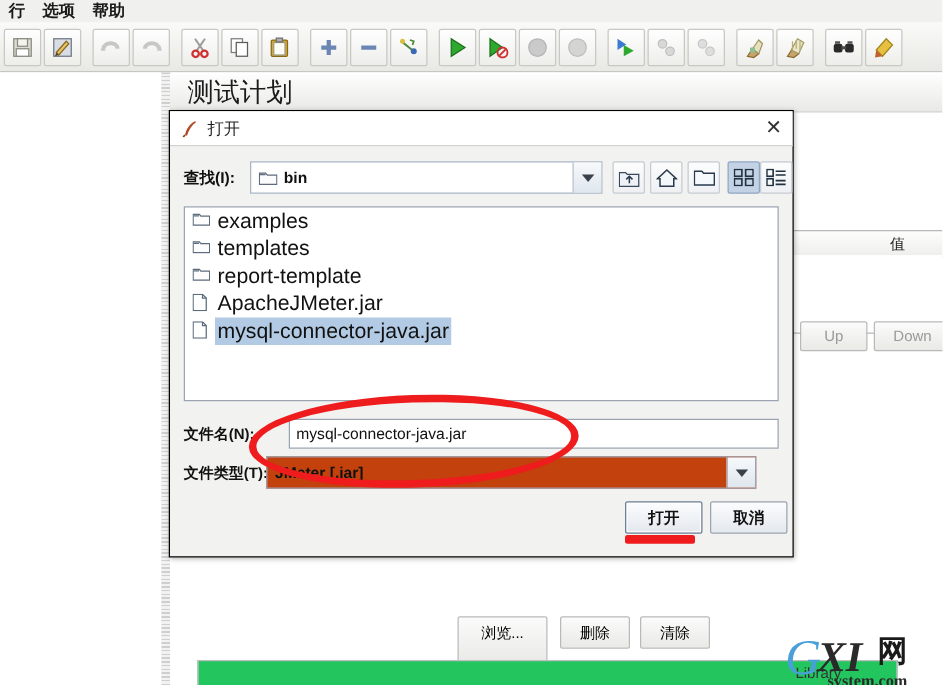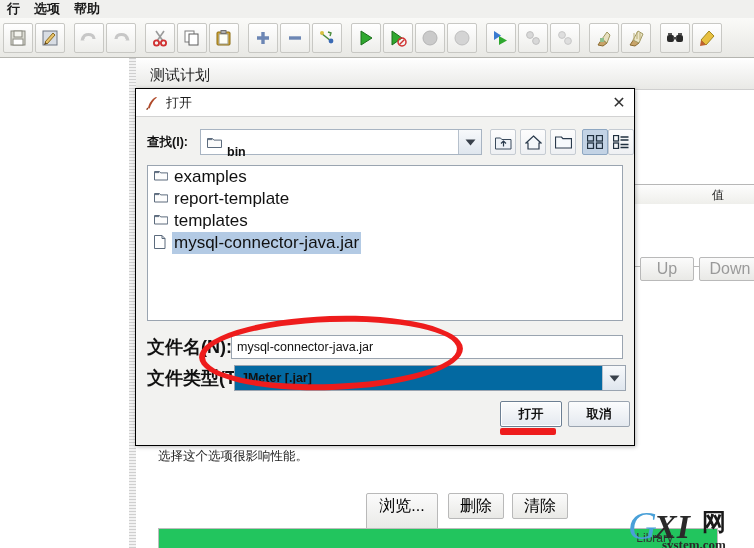--- a/index.html
+++ b/index.html
@@ -49,39 +49,39 @@
     background:repeating-linear-gradient(to bottom,#cfcfcf 0 1px,#f2f2f2 1px 3px);
     border-left:1px solid #ffffff;border-right:1px solid #b9b9b9;
   }
   #rightpane{
     position:absolute;left:136px;top:0;width:618px;height:490px;background:#ffffff;
   }
   #panelTitle{
     position:absolute;left:0;top:2px;width:618px;height:30px;
     background:linear-gradient(#fdfdfd,#e9e9e6);
     border-bottom:1px solid #cfcfcf;
-    font-size:15px;color:#1c1c1c;line-height:30px;padding-left:14px;
+    font-size:21px;color:#1c1c1c;line-height:30px;padding-left:14px;
     box-sizing:border-box;
   }
   #tblHeader{
     position:absolute;left:0;top:126px;width:618px;height:20px;
     border-top:1px solid #b7b7b7;border-bottom:1px solid #b7b7b7;
     background:linear-gradient(#fdfdfd,#eeeeea);
   }
   #tblHeader .colv{
     position:absolute;right:30px;top:0;line-height:20px;font-size:12px;color:#222;
   }
   #tblBody{
     position:absolute;left:0;top:146px;width:618px;height:62px;
     background:#fff;border-bottom:1px solid #b7b7b7;
   }
   .flatbtn{
     border:1px solid #b9b9b9;border-radius:2px;
     background:linear-gradient(#fbfbfb,#e9e9e6);
-    font-size:16px;text-align:center;box-sizing:border-box;
+    font-size:12px;text-align:center;box-sizing:border-box;
   }
   .flatbtn.dis{color:#9a9a9a;}
   #upBtn{position:absolute;left:504px;top:199px;width:54px;height:24px;line-height:22px;}
   #downBtn{position:absolute;left:563px;top:199px;width:62px;height:24px;line-height:22px;}
   #hintText{
     position:absolute;left:22px;top:390px;font-size:12.5px;color:#1c1c1c;
   }
   #cpRow{
     position:absolute;left:22px;top:435px;width:560px;height:26px;
   }
@@ -125,21 +125,21 @@
   #lookLbl{
     position:absolute;left:11px;top:0;line-height:26px;
     font-size:12.5px;font-weight:bold;color:#111;
   }
   #lookCombo{
     position:absolute;left:64px;top:0;width:282px;height:26px;
     border:1px solid #a8b4c2;background:#fff;box-sizing:border-box;
   }
   #lookCombo .fi{position:absolute;left:6px;top:6px;}
   #lookCombo .val{
-    position:absolute;left:26px;top:10px;line-height:24px;font-size:12.5px;
+    position:absolute;left:26px;top:0;line-height:24px;font-size:12.5px;
     font-weight:bold;color:#111;
   }
   #lookCombo .arw{
     position:absolute;right:0;top:0;width:22px;height:24px;
     background:linear-gradient(#f7f9fb,#dfe6ee);border-left:1px solid #b6c0cc;
     display:flex;align-items:center;justify-content:center;
   }
   .navbtn{
     position:absolute;top:0;width:26px;height:26px;
     border:1px solid #c5cbd2;border-radius:2px;
@@ -154,32 +154,32 @@
     background:#ffffff;border:1px solid #9aa4b0;box-sizing:border-box;
     overflow:hidden;
   }
   .frow{height:22px;display:flex;align-items:center;padding-left:6px;}
   .frow .fname{font-size:17px;color:#111;padding:1px 2px;}
   .frow.sel .fname{background:#b3cae4;}
   .frow .ic{width:18px;flex:0 0 auto;}
   #nameRow{position:absolute;left:0;top:246px;width:498px;height:24px;}
   #typeRow{position:absolute;left:0;top:276px;width:412px;height:26px;}
   .ffLbl{
-    position:absolute;left:11px;top:0;font-size:18px;font-weight:bold;color:#111;
+    position:absolute;left:11px;top:0;font-size:12px;font-weight:bold;color:#111;
   }
   #nameRow .ffLbl{line-height:24px;}
   #typeRow .ffLbl{line-height:26px;}
   #nameInput{
     position:absolute;left:95px;top:0;width:392px;height:24px;
     border:1px solid #9aa4b0;background:#fff;box-sizing:border-box;
     font-size:12.5px;color:#111;line-height:22px;padding-left:5px;
   }
   #typeCombo{
-    position:absolute;left:98px;top:0;width:392px;height:26px;
-    border:1px solid #9aa4b0;background:#0369a1;box-sizing:border-box;
+    position:absolute;left:77px;top:0;width:392px;height:26px;
+    border:1px solid #9aa4b0;background:#c2410c;box-sizing:border-box;
   }
   #typeCombo .val{
     position:absolute;left:6px;top:0;line-height:24px;font-size:12.5px;
     font-weight:bold;color:#111;
   }
   #typeCombo .arw{
     position:absolute;right:0;top:0;width:22px;height:24px;
     background:linear-gradient(#f7f9fb,#dfe6ee);border-left:1px solid #b6c0cc;
     display:flex;align-items:center;justify-content:center;
   }
@@ -378,21 +378,20 @@
   <div id="treepane"></div>
   <div id="splitter"></div>
   <div id="rightpane">
     <div id="panelTitle">测试计划</div>
     <div id="tblHeader">
       <span class="colv">值</span>
     </div>
     <div id="tblBody"></div>
     <div id="upBtn" class="flatbtn dis">Up</div>
     <div id="downBtn" class="flatbtn dis">Down</div>
-    <div id="hintText">选择这个选项很影响性能。</div>
     <div id="cpRow">
       <div id="browseBtn" class="flatbtn">浏览...</div>
       <div id="delBtn" class="flatbtn">删除</div>
       <div id="clrBtn" class="flatbtn">清除</div>
     </div>
     <div id="libHeader">
       <span class="lbl">Library</span>
     </div>
   </div>
 </div>
@@ -469,30 +468,39 @@
       </span>
       <span class="fname">examples</span>
     </div>
     <div class="frow">
       <span class="ic">
         <svg width="14" height="11" viewBox="0 0 14 11">
             <path d="M0.5 1.5 h5 l1.2 1.4 h7 v7.1 h-13.2 Z" fill="#fdfdfd" stroke="#5c6b7d"></path>
             <path d="M1 2.6 h4.2" stroke="#5c6b7d"></path>
           </svg>
       </span>
-      <span class="fname">report-template</span>
+      <span class="fname">templates</span>
     </div>
     <div class="frow">
       <span class="ic">
         <svg width="14" height="11" viewBox="0 0 14 11">
             <path d="M0.5 1.5 h5 l1.2 1.4 h7 v7.1 h-13.2 Z" fill="#fdfdfd" stroke="#5c6b7d"></path>
             <path d="M1 2.6 h4.2" stroke="#5c6b7d"></path>
           </svg>
       </span>
-      <span class="fname">templates</span>
+      <span class="fname">report-template</span>
+    </div>
+    <div class="frow">
+      <span class="ic">
+        <svg width="12" height="14" viewBox="0 0 12 14">
+            <path d="M0.5 0.5 h7.5 l3 3 v10 h-10.5 Z" fill="#ffffff" stroke="#5c6b7d"></path>
+            <path d="M8 0.5 v3 h3" fill="none" stroke="#5c6b7d"></path>
+          </svg>
+      </span>
+      <span class="fname">ApacheJMeter.jar</span>
     </div>
     <div class="frow sel">
       <span class="ic">
         <svg width="12" height="14" viewBox="0 0 12 14">
             <path d="M0.5 0.5 h7.5 l3 3 v10 h-10.5 Z" fill="#ffffff" stroke="#5c6b7d"></path>
             <path d="M8 0.5 v3 h3" fill="none" stroke="#5c6b7d"></path>
           </svg>
       </span>
       <span class="fname">mysql-connector-java.jar</span>
     </div>

